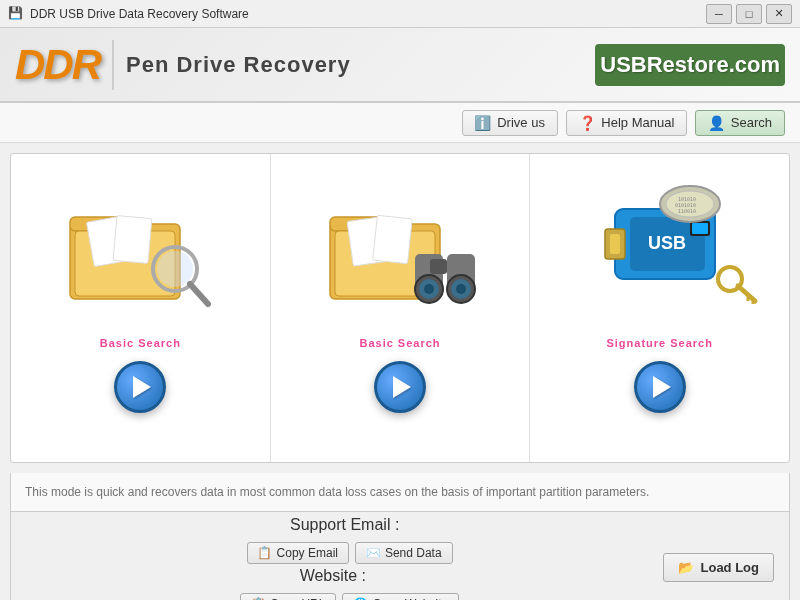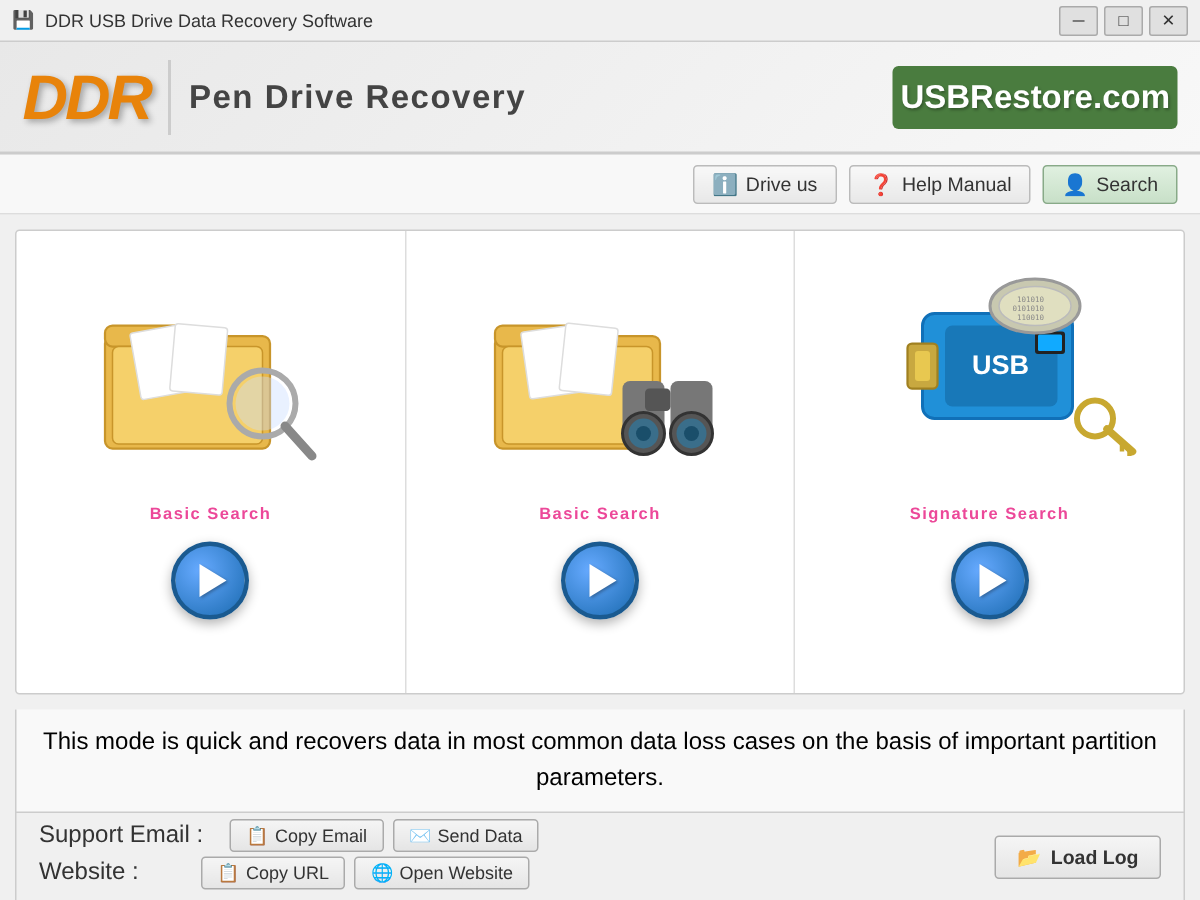--- a/index.html
+++ b/index.html
@@ -159,32 +159,32 @@
     .descriptions {
       display: flex;
       margin: 0 10px;
       border: 1px solid #ccc;
       border-top: none;
       background: #f9f9f9;
     }
     .desc-panel {
       flex: 1;
       padding: 10px 14px;
-      font-size: 16px;
-      color: #000000;
+      font-size: 12px;
+      color: #737373;
       line-height: 1.5;
       border-right: 1px solid #ddd;
-      text-align: center;
     }
     .desc-panel:last-child { border-right: none; }
     .footer-row {
       display: flex;
       align-items: center;
       gap: 8px;
       margin-bottom: 3px;
+      flex-direction: column;
     }
     .footer-label { color: #333; min-width: 90px; }
     .footer-link { color: #1a6ab0; cursor: pointer; text-decoration: underline; }
     .footer-btns { display: flex; gap: 6px; margin-left: 10px; }
     .footer-btn {
       display: flex;
       align-items: center;
       gap: 4px;
       padding: 3px 10px;
       border: 1px solid #aaa;

